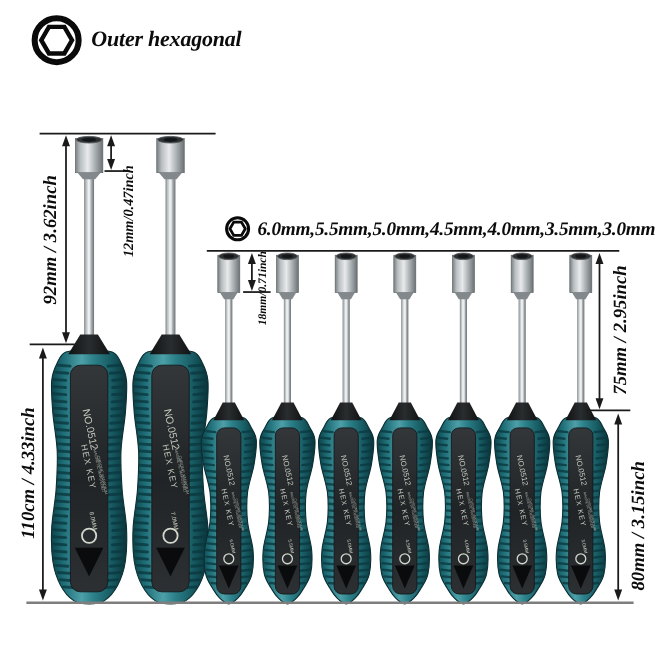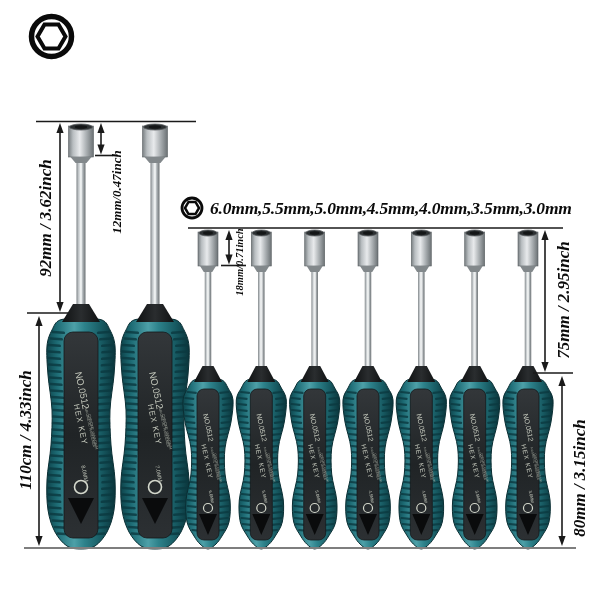--- a/index.html
+++ b/index.html
@@ -7,21 +7,21 @@
          font-family:"Liberation Serif",serif;}
   #scene{position:absolute;left:0;top:0;}
   .row{position:absolute;display:flex;align-items:center;}
   .lbl{font-weight:700;font-style:italic;color:#0b0b0b;white-space:nowrap;letter-spacing:-0.2px;}
   .v{position:absolute;transform:translate(-50%,-50%) rotate(-90deg);transform-origin:center;
      font-weight:700;font-style:italic;color:#0b0b0b;white-space:nowrap;}
   #logo{left:28px;top:13px;gap:8px;}
   #logo .lbl{font-size:20px;}
   #lbl-large{left:45px;top:91px;gap:7px;}
   #lbl-large .lbl{font-size:19px;}
-  #lbl-small{left:180px;top:196px;gap:6px;}
+  #lbl-small{left:204px;top:196px;gap:6px;}
   #lbl-small .lbl{font-size:17.5px;}
   #dim12{left:117px;top:192px;font-size:13px;}
   #dim92{left:46px;top:218px;font-size:17px;}
   #dim110{left:26px;top:430px;font-size:17px;}
   #dim18{left:239px;top:262px;font-size:10.5px;}
   #dim75{left:564px;top:300px;font-size:17px;}
   #dim80{left:580px;top:478px;font-size:17px;}
 </style>
 </head>
 <body>
@@ -711,20 +711,21 @@
         <polygon points="562,376 558.4,386 565.6,386" fill="#1a1a1a"></polygon>
         <polygon points="562,546 558.4,536 565.6,536" fill="#1a1a1a"></polygon>
       </g>
   </svg>
 
   <div id="logo" class="row">
     <svg width="47" height="47" viewBox="0 0 47 47">
       <circle cx="23.5" cy="23.5" r="20" fill="none" stroke="#0a0a0a" stroke-width="5.5"></circle>
       <polygon points="37.5,23.5 30.5,35.6 16.5,35.6 9.5,23.5 16.5,11.4 30.5,11.4" fill="#ffffff" stroke="#0a0a0a" stroke-width="4"></polygon>
     </svg>
+    <span class="lbl">Outer hexagonal</span>
   </div>
 
 
   <div id="lbl-small" class="row">
     <svg width="24" height="24" viewBox="0 0 24 24">
       <circle cx="12" cy="12" r="10" fill="none" stroke="#0a0a0a" stroke-width="2.8"></circle>
       <polygon points="19,12 15.5,18.06 8.5,18.06 5,12 8.5,5.94 15.5,5.94" fill="#ffffff" stroke="#0a0a0a" stroke-width="2.5"></polygon>
     </svg>
     <span class="lbl">6.0mm,5.5mm,5.0mm,4.5mm,4.0mm,3.5mm,3.0mm</span>
   </div>

